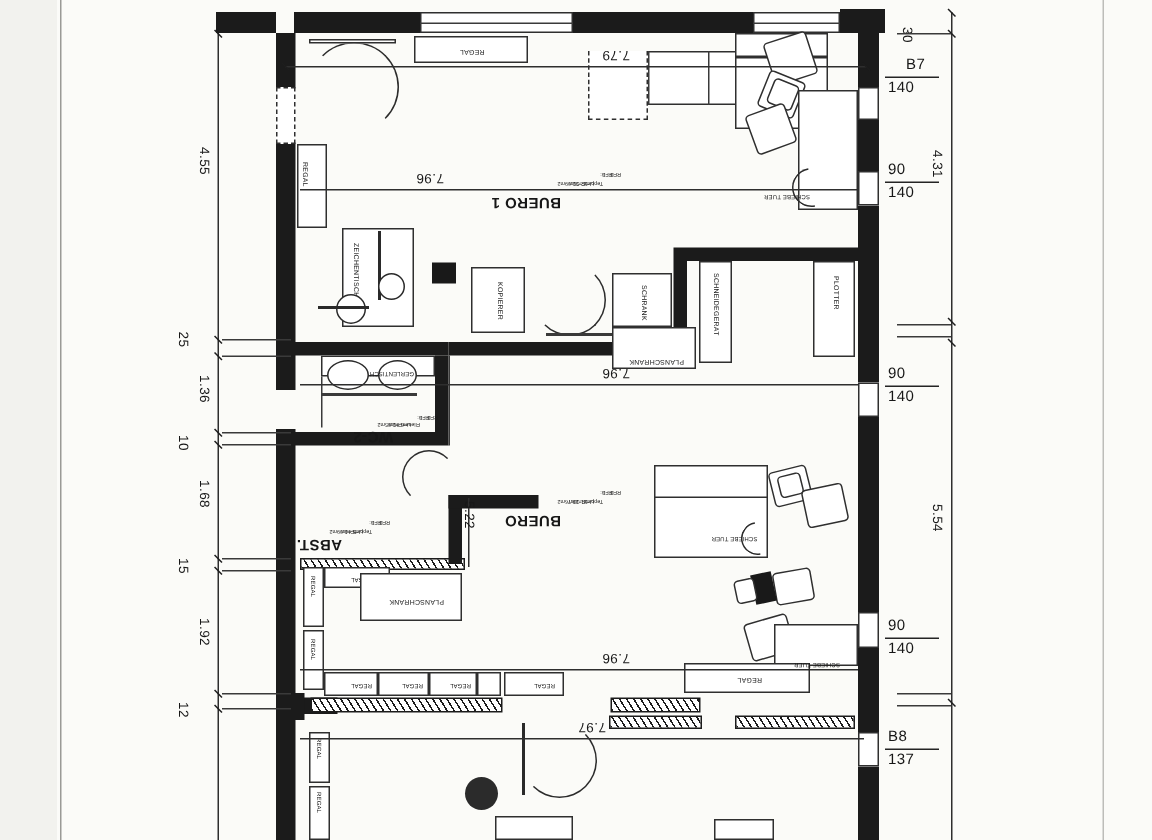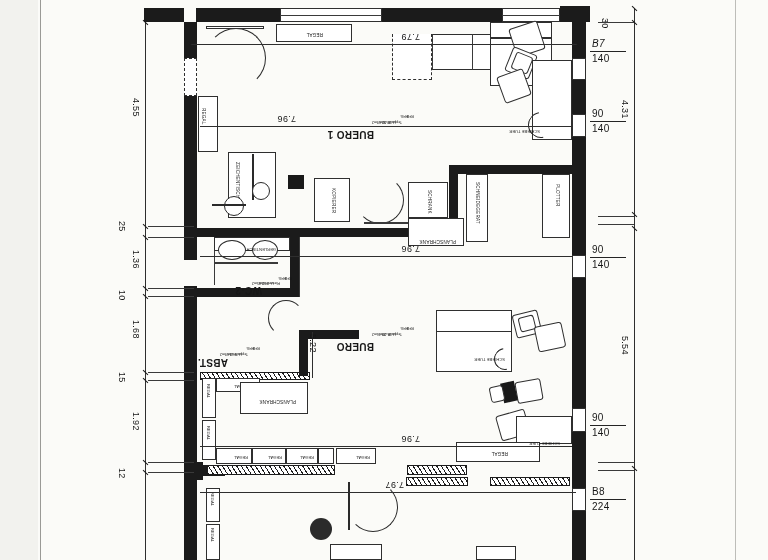--- a/index.html
+++ b/index.html
@@ -300,21 +300,21 @@
   <div class="tick" style="left:631px;top:214px;"></div>
   <div class="tick" style="left:631px;top:228px;"></div>
   <div class="tick" style="left:631px;top:468px;"></div>
   <div class="ln" style="left:598px;top:22px;width:36px;"></div>
   <div class="ln" style="left:598px;top:216px;width:36px;"></div>
   <div class="ln" style="left:598px;top:224px;width:36px;"></div>
   <div class="ln" style="left:598px;top:462px;width:36px;"></div>
   <div class="ln" style="left:598px;top:470px;width:36px;"></div>
 
   <div class="rightcol" style="left:592px;top:38px;">
-    <div class="t up dimbig" style="left:0;top:0;font-style:italic;">B7</div>
+    <div class="t up dimbig" style="left:12px;top:0;">B7</div>
     <div class="sep" style="left:-2px;top:13px;width:36px;"></div>
     <div class="t up dimbig" style="left:0;top:15px;">140</div>
   </div>
   <div class="rightcol" style="left:592px;top:108px;">
     <div class="t up dimbig" style="left:0;top:0;">90</div>
     <div class="sep" style="left:-2px;top:13px;width:36px;"></div>
     <div class="t up dimbig" style="left:0;top:15px;">140</div>
   </div>
   <div class="rightcol" style="left:592px;top:244px;">
     <div class="t up dimbig" style="left:0;top:0;">90</div>
@@ -322,17 +322,17 @@
     <div class="t up dimbig" style="left:0;top:15px;">140</div>
   </div>
   <div class="rightcol" style="left:592px;top:412px;">
     <div class="t up dimbig" style="left:0;top:0;">90</div>
     <div class="sep" style="left:-2px;top:13px;width:36px;"></div>
     <div class="t up dimbig" style="left:0;top:15px;">140</div>
   </div>
   <div class="rightcol" style="left:592px;top:486px;">
     <div class="t up dimbig" style="left:0;top:0;">B8</div>
     <div class="sep" style="left:-2px;top:13px;width:36px;"></div>
-    <div class="t up dimbig" style="left:0;top:15px;">224</div>
+    <div class="t up dimbig" style="left:0;top:15px;">137</div>
   </div>
 
   <div class="t furnS r180" style="left:560px;top:446px;">SCHIEBE TUER</div>
 </div>
 
 </body></html>

